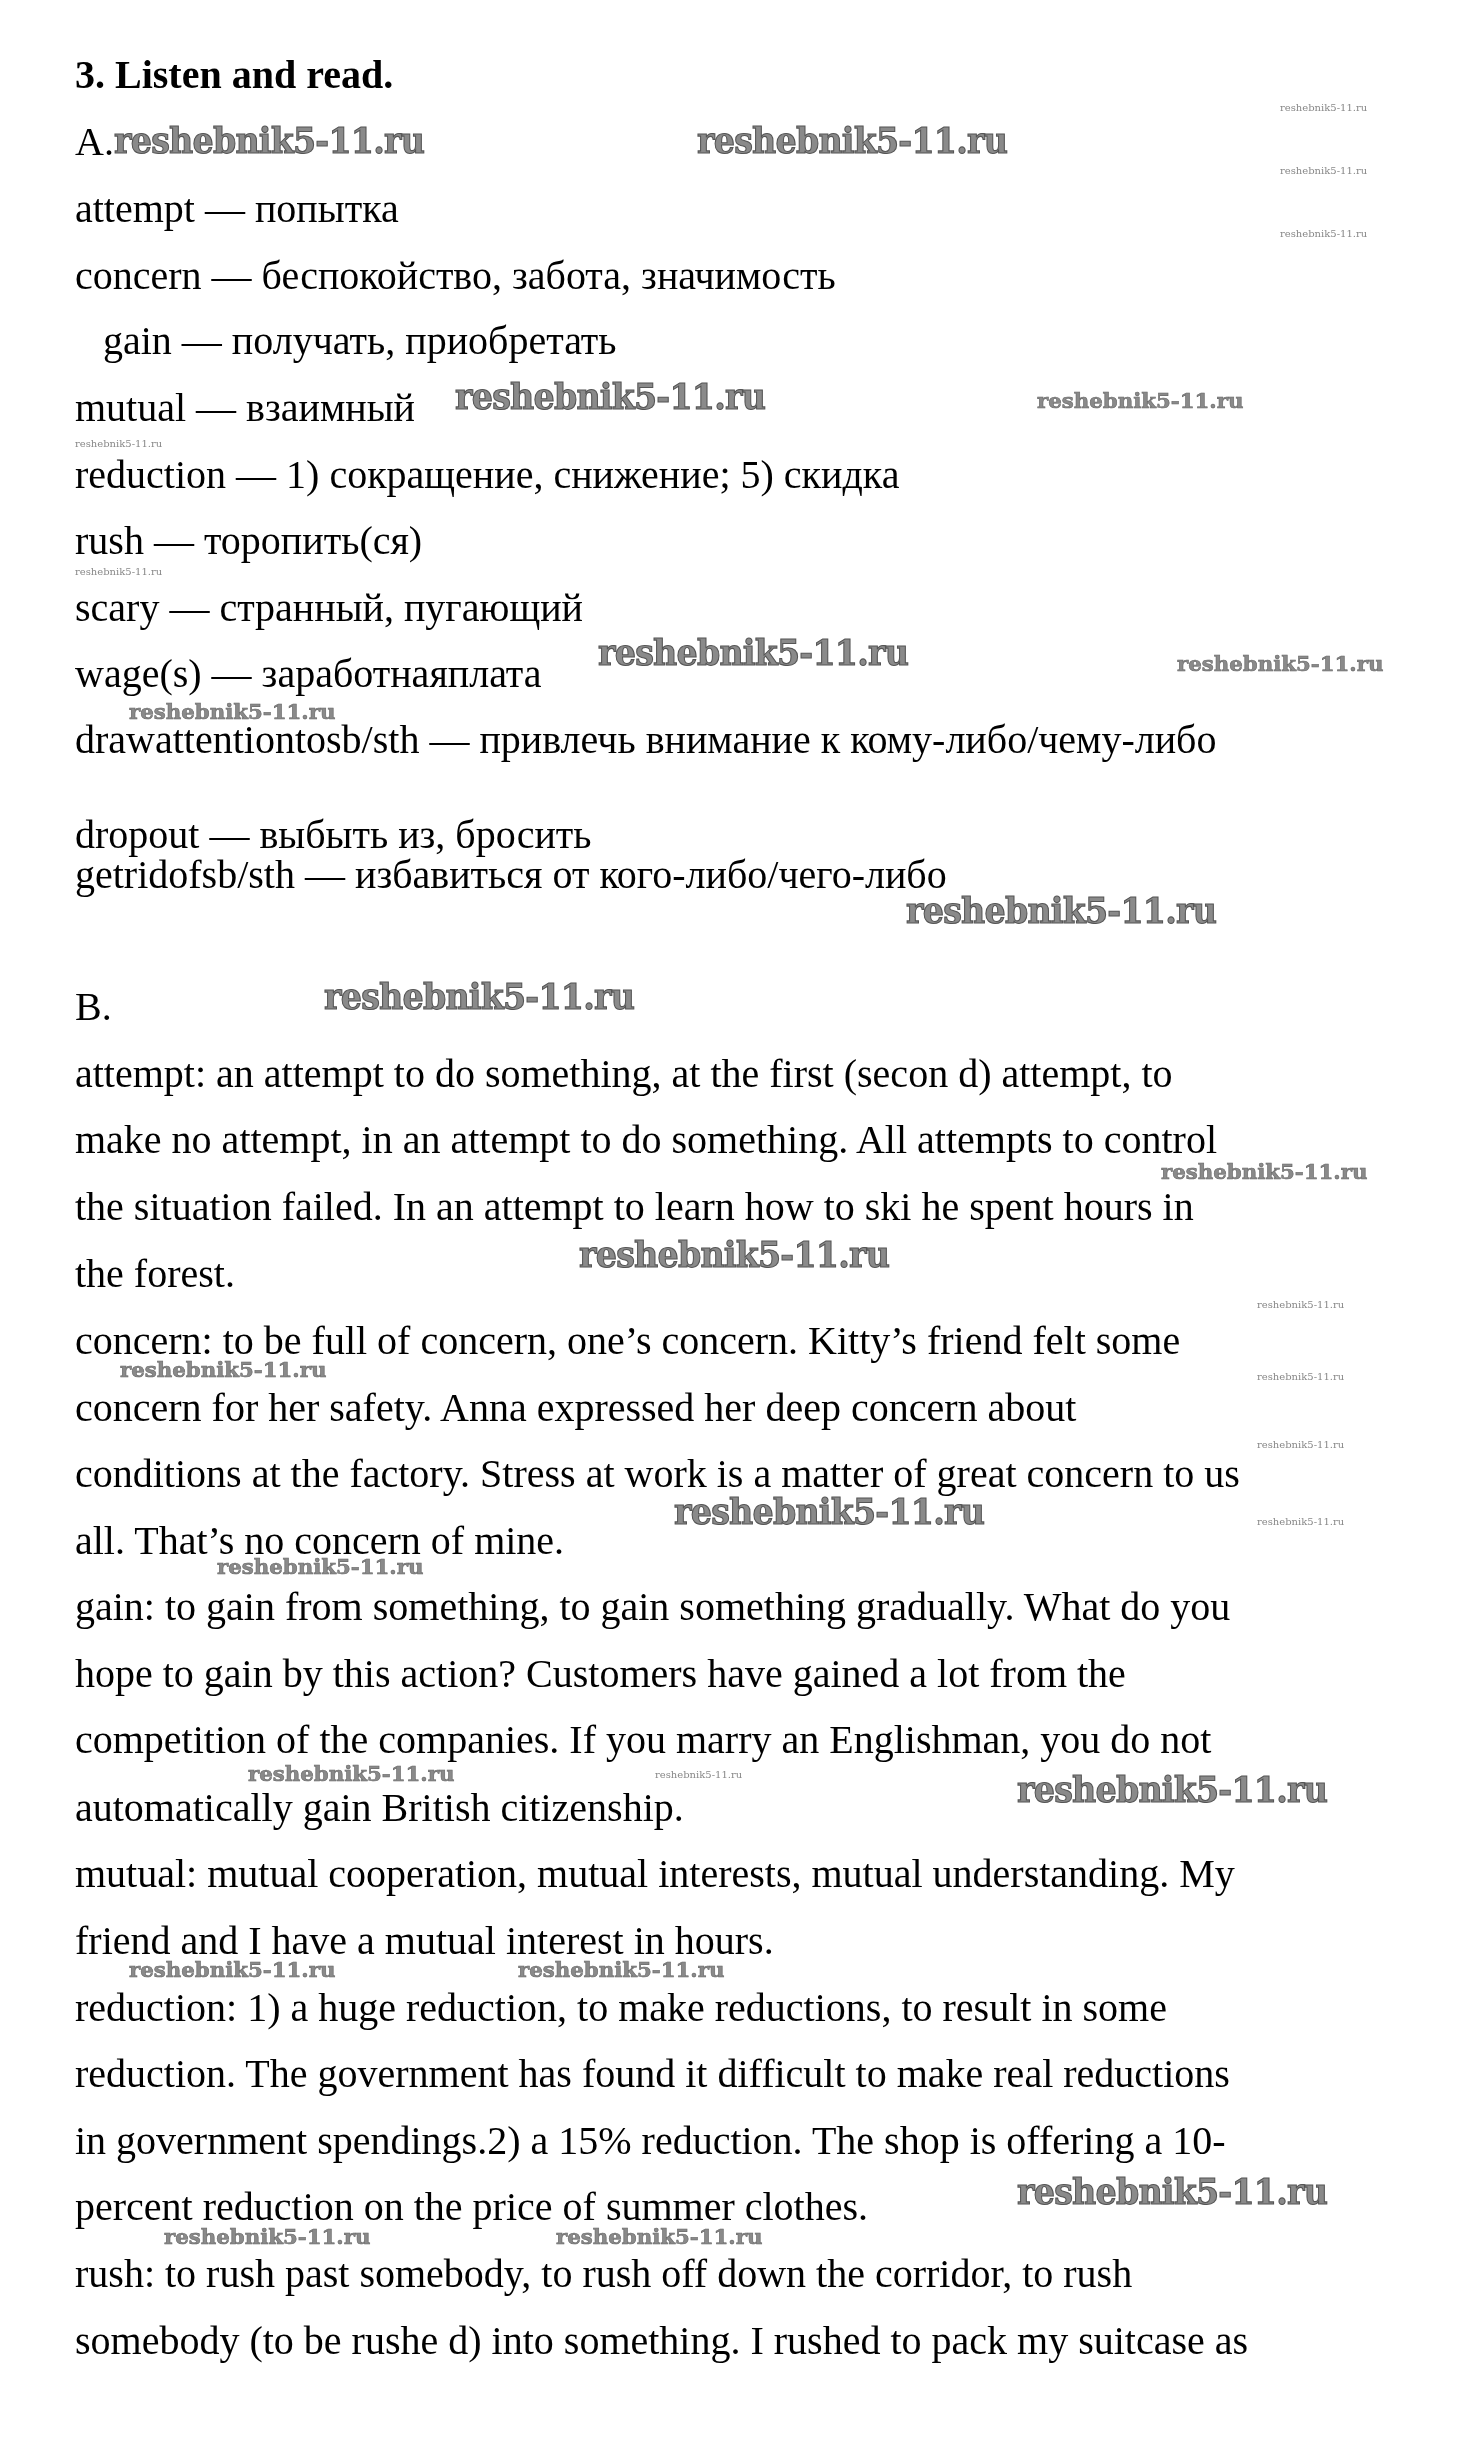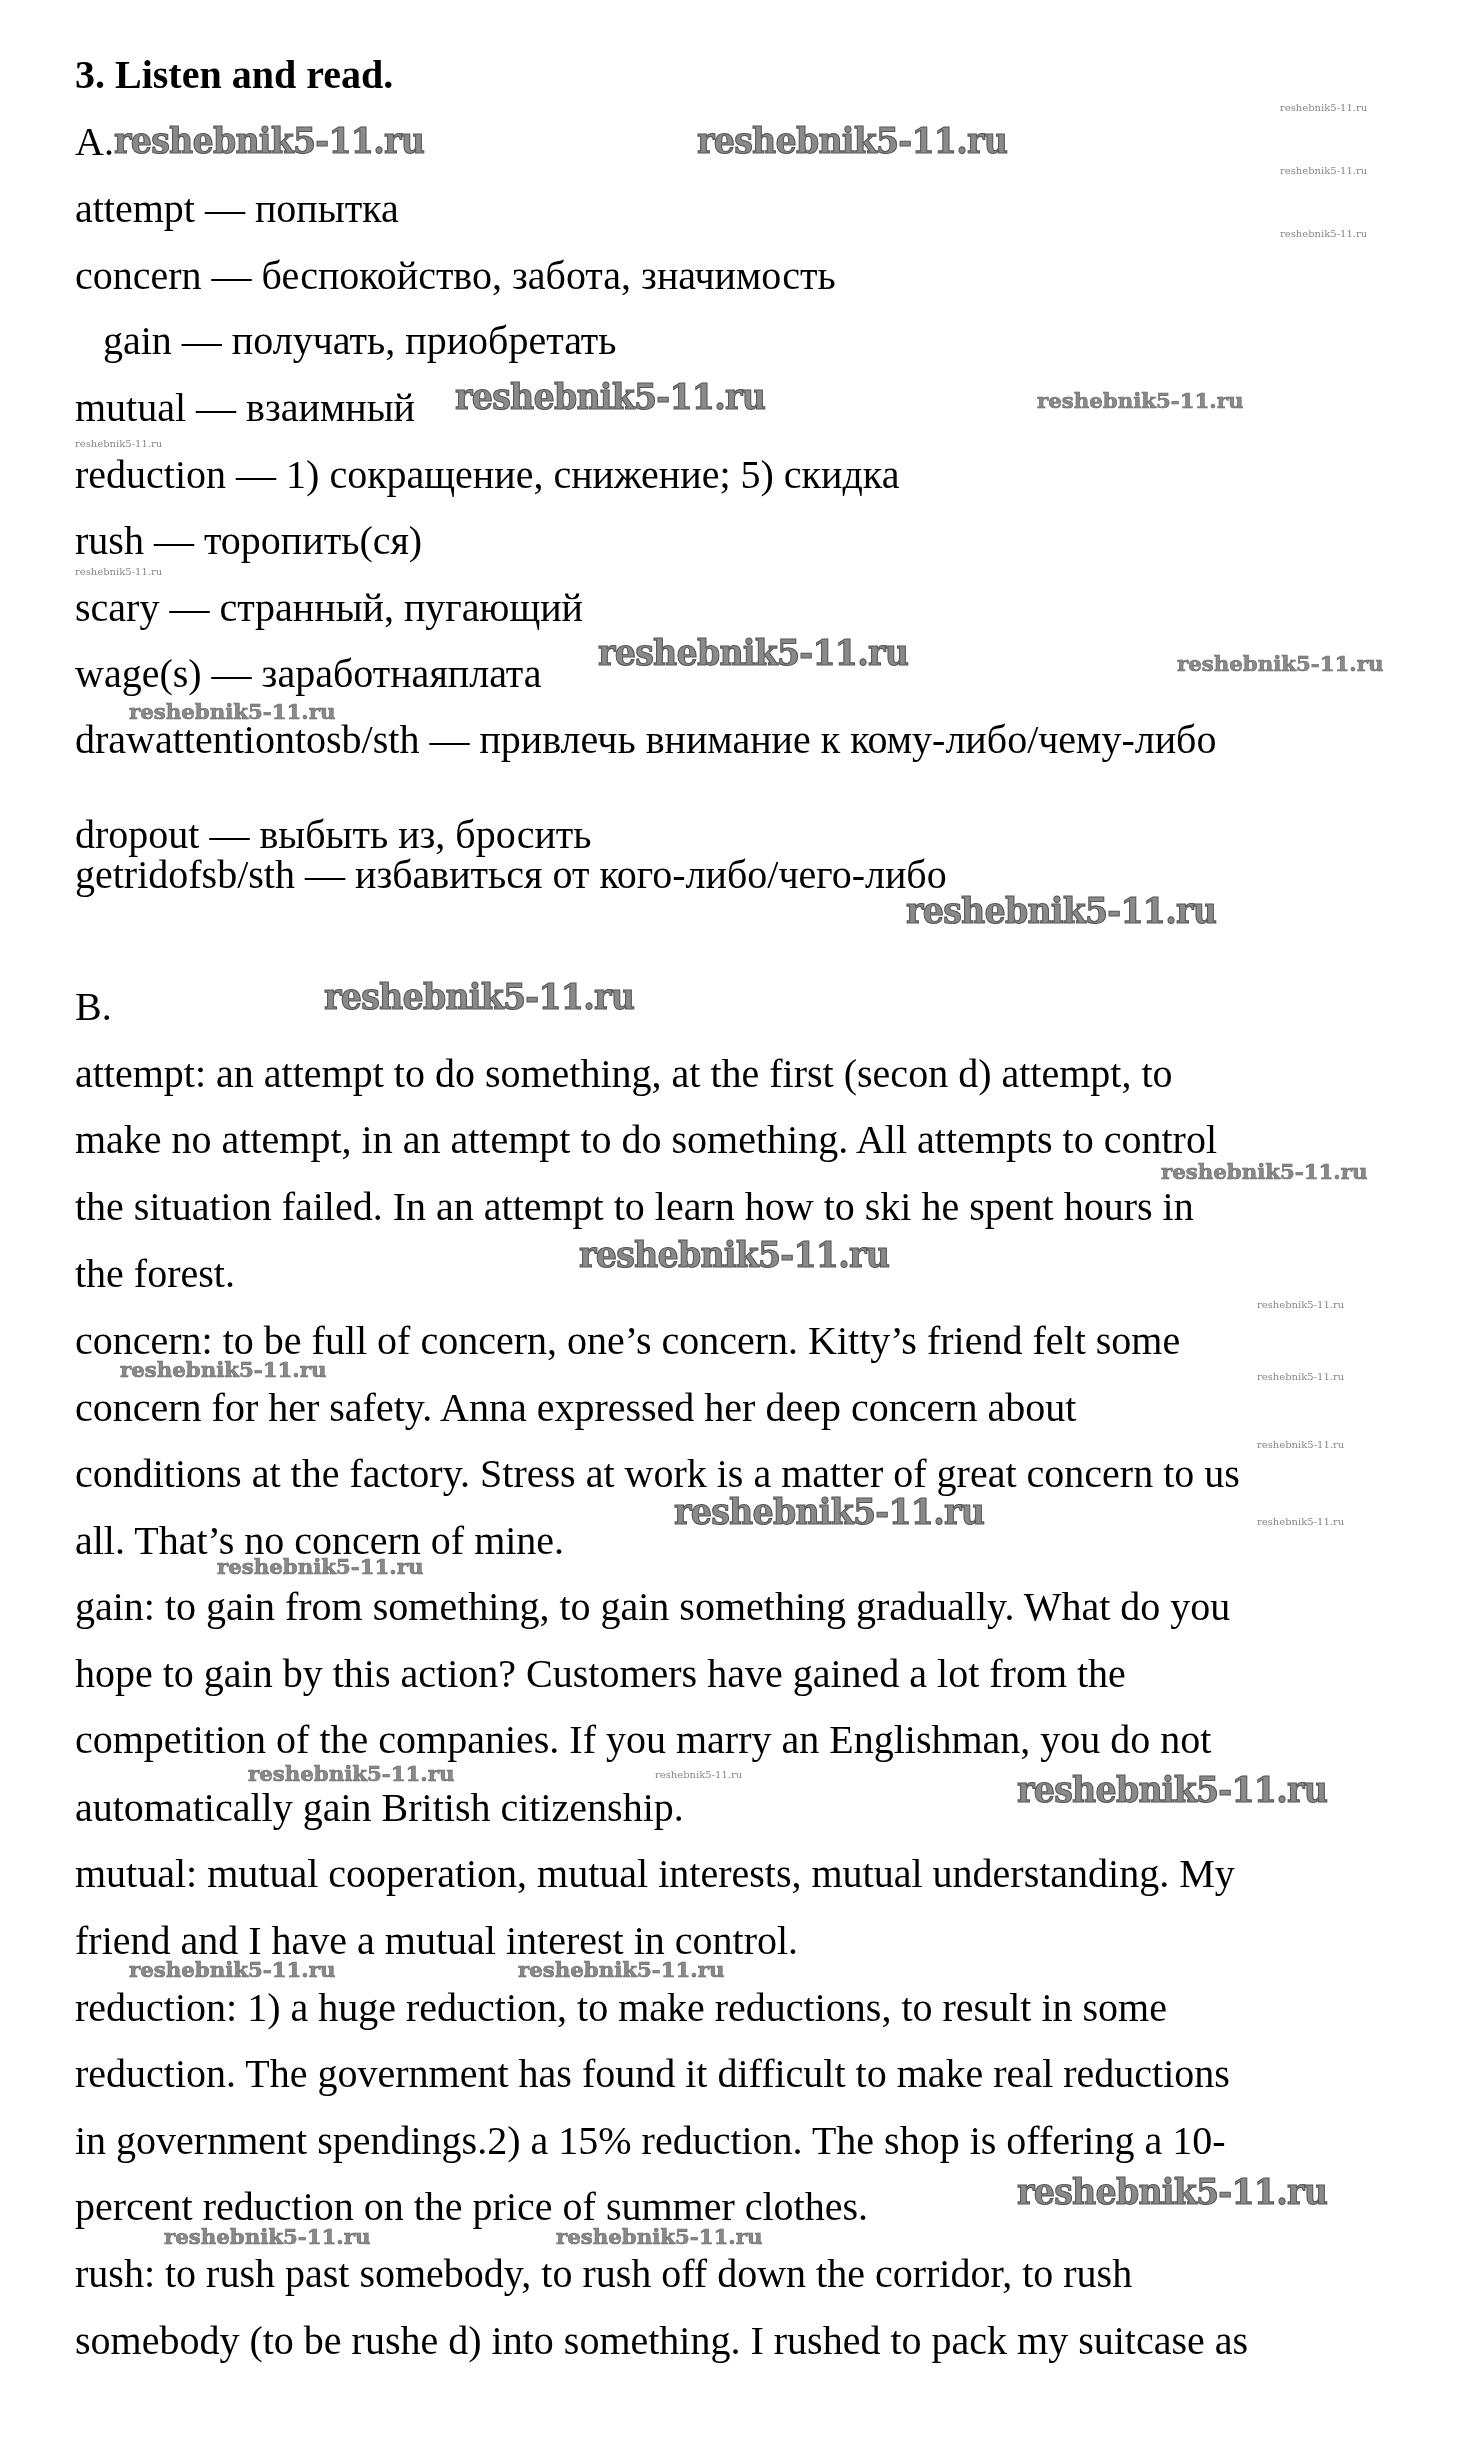--- a/index.html
+++ b/index.html
@@ -40,21 +40,21 @@
 <div class="line" style="top:1251px;">the forest.</div>
 <div class="line" style="top:1318px;">concern: to be full of concern, one’s concern. Kitty’s friend felt some</div>
 <div class="line" style="top:1385px;">concern for her safety. Anna expressed her deep concern about</div>
 <div class="line" style="top:1451px;">conditions at the factory. Stress at work is a matter of great concern to us</div>
 <div class="line" style="top:1518px;">all. That’s no concern of mine.</div>
 <div class="line" style="top:1584px;">gain: to gain from something, to gain something gradually. What do you</div>
 <div class="line" style="top:1651px;">hope to gain by this action? Customers have gained a lot from the</div>
 <div class="line" style="top:1717px;">competition of the companies. If you marry an Englishman, you do not</div>
 <div class="line" style="top:1785px;">automatically gain British citizenship.</div>
 <div class="line" style="top:1851px;">mutual: mutual cooperation, mutual interests, mutual understanding. My</div>
-<div class="line" style="top:1918px;">friend and I have a mutual interest in control.</div>
+<div class="line" style="top:1918px;">friend and I have a mutual interest in hours.</div>
 <div class="line" style="top:1985px;">reduction: 1) a huge reduction, to make reductions, to result in some</div>
 <div class="line" style="top:2051px;">reduction. The government has found it difficult to make real reductions</div>
 <div class="line" style="top:2118px;font-family:Liberation Serif, serif;">in government spendings.2) a 15% reduction. The shop is offering a 10-</div>
 <div class="line" style="top:2184px;">percent reduction on the price of summer clothes.</div>
 <div class="line" style="top:2251px;">rush: to rush past somebody, to rush off down the corridor, to rush</div>
 <div class="line" style="top:2318px;">somebody (to be rushe d) into something. I rushed to pack my suitcase as</div>
 
 <div class="wm-big" style="left:114px; top:120px;">reshebnik5-11.ru</div>
 <div class="wm-big" style="left:697px; top:120px;">reshebnik5-11.ru</div>
 <div class="wm-small" style="left:1280px; top:102px;">reshebnik5-11.ru</div>

